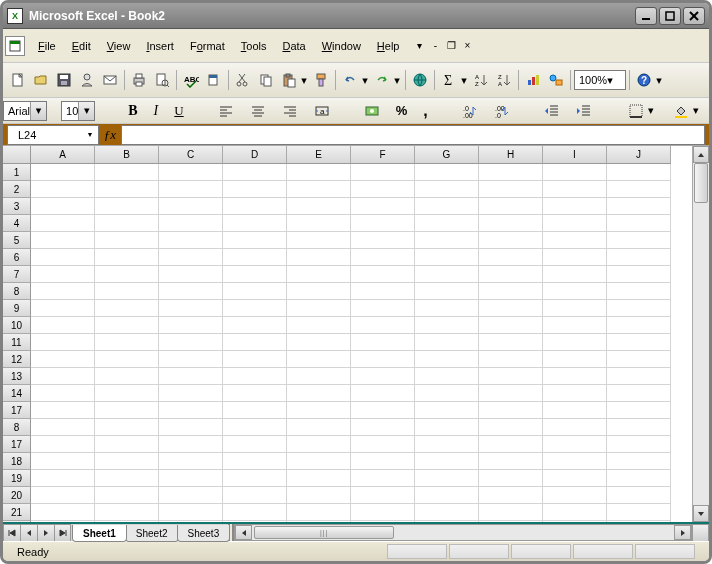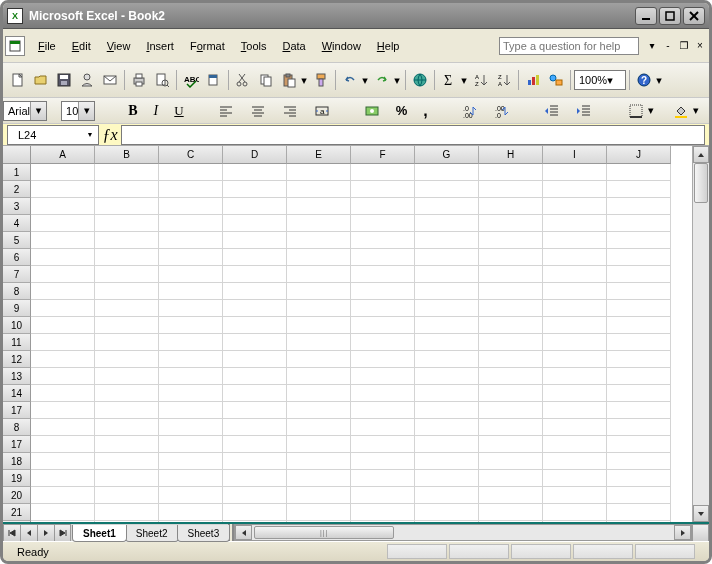--- a/index.html
+++ b/index.html
@@ -25,24 +25,24 @@
 .tb-drop { display:flex; align-items:center;}
 .tb-drop .tb-btn { border-top-right-radius:0; border-bottom-right-radius:0;}
 .tb-drop .dd { width:9px; height:22px; display:flex; align-items:center; justify-content:center; cursor:pointer; border:1px solid transparent; border-left:none;}
 .formatbar { height: 26px; background: linear-gradient(#f5f4ee,#e3e0cf); display: flex; align-items: center; padding: 0 0; gap: 14px; border-bottom:1px solid #c9c9c9;}
 .combo { height:20px; background:#fff; border:1px solid #7a7a7a; display:flex; align-items:center; padding-left:4px; cursor:pointer;}
 .combo .cv { flex:1; font-size:11px; }
 .combo .car { width:16px; height:100%; display:flex; align-items:center; justify-content:center; background:linear-gradient(#f0f0f0,#d0d0d0); border-left:1px solid #999;}
 .font-combo { width:150px; }
 .size-combo { width:42px; }
 .zoom-combo { width:52px; background:#fff; height:20px; border:1px solid #7a7a7a; display:flex; align-items:center; padding-left:4px; cursor:pointer;}
-.namebox-row { height:22px; display:flex; align-items:center; background:#fef9c3; border-bottom:1px solid #aaa;}
+.namebox-row { height:22px; display:flex; align-items:center; background:#a16207; border-bottom:1px solid #aaa;}
 .namebox { width:92px; height:20px; background:#fff; border:1px solid #7a7a7a; display:flex; align-items:center; margin-left:4px; padding-left:10px;}
 .namebox .car { width:16px; height:100%; display:flex; align-items:center; justify-content:center; margin-left:auto;}
-.fx-icon { width:22px; display:flex; align-items:center; justify-content:center; font-style:italic; font-family:'Times New Roman',serif; font-size:16px;}
+.fx-icon { width:22px; display:flex; align-items:center; justify-content:center; font-style:italic; font-family:'Times New Roman',serif; font-size:13px;}
 .formula-input { flex:1; height:20px; background:#fff; border:1px solid #7a7a7a; margin-right:4px; padding-left:4px; font-size:11px;}
 .grid-area { flex:1; display:flex; position:relative; background:#fff;}
 .grid-main { flex:1; overflow:hidden; position:relative;}
 .corner { position:absolute; top:0; left:0; width:28px; height:18px; background:linear-gradient(#f0f0f0,#d8d8d8); border-right:1px solid #999; border-bottom:1px solid #999;}
 .col-headers { position:absolute; top:0; left:28px; right:0; height:18px; display:flex;}
 .col-h { width:64px; height:18px; background:linear-gradient(#f0f0f0,#d8d8d8); border-right:1px solid #aaa; border-bottom:1px solid #999; display:flex; align-items:center; justify-content:center; font-size:10px; cursor:pointer;}
 .row-headers { position:absolute; top:18px; left:0; width:28px; bottom:0;}
 .row-h { height:17px; width:28px; background:linear-gradient(#f0f0f0,#d8d8d8); border-bottom:1px solid #aaa; border-right:1px solid #999; display:flex; align-items:center; justify-content:center; font-size:10px; cursor:pointer;}
 .cells { position:absolute; top:18px; left:28px; right:0; bottom:0;}
 .cell-row { display:flex; height:17px;}
@@ -105,21 +105,20 @@
       </div>
     <div class="menu-item"><u>F</u><span>ile</span></div>
     <div class="menu-item"><u>E</u><span>dit</span></div>
     <div class="menu-item"><u>V</u><span>iew</span></div>
     <div class="menu-item"><u>I</u><span>nsert</span></div>
     <div class="menu-item">F<u>o</u>rmat</div>
     <div class="menu-item"><u>T</u><span>ools</span></div>
     <div class="menu-item"><u>D</u><span>ata</span></div>
     <div class="menu-item"><u>W</u><span>indow</span></div>
     <div class="menu-item"><u>H</u><span>elp</span></div>
-    <input class="help-box" placeholder="Type a question for help" style="">
     <div class="tiny-btns">
       <div class="tiny-btn">▾</div>
       <div class="tiny-btn">-</div>
       <div class="tiny-btn">❐</div>
       <div class="tiny-btn">×</div>
     </div>
   </div>
 
   <div class="toolbar">
     <div class="tb-btn">

